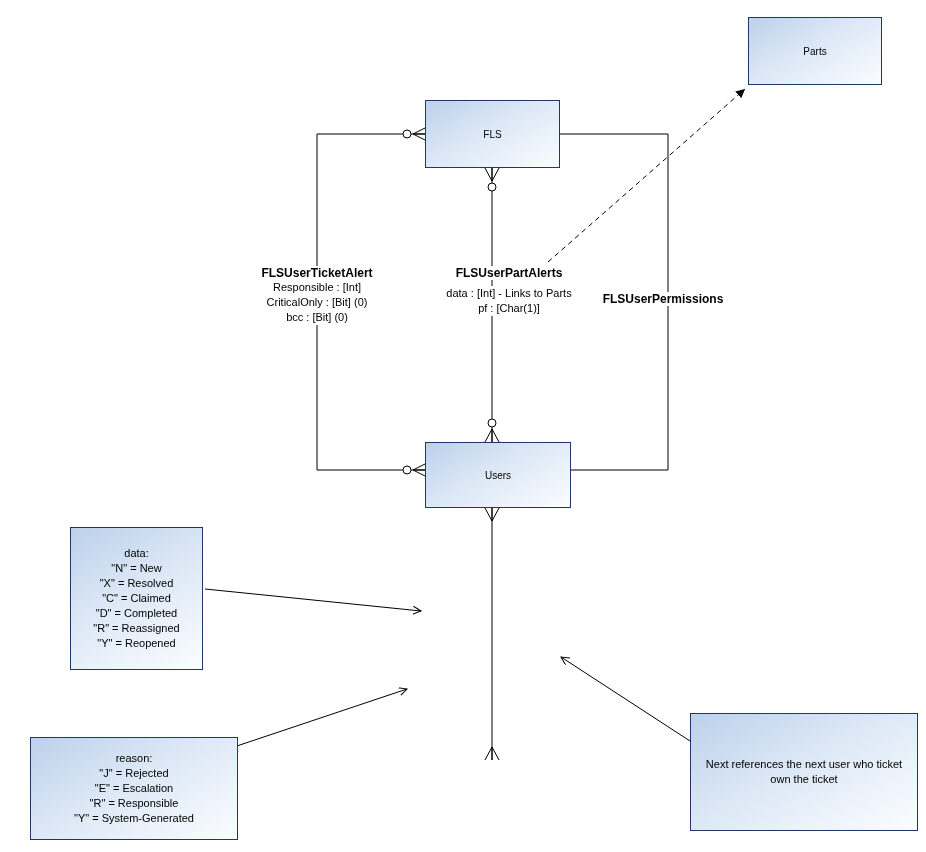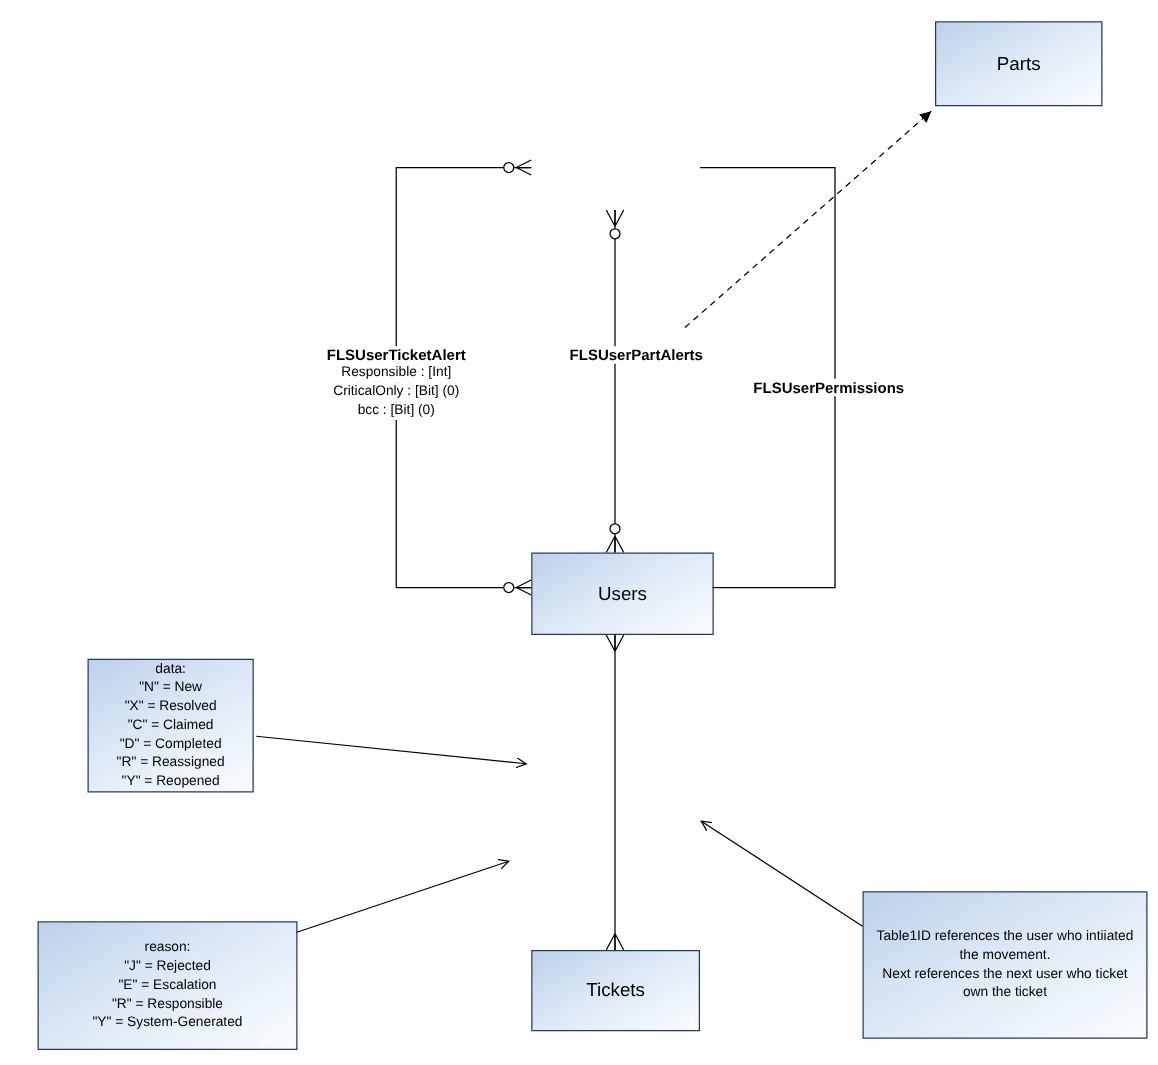--- a/index.html
+++ b/index.html
@@ -19,21 +19,21 @@
   svg.wires .zero-circle { fill:#fff; stroke:var(--line-color,#000); stroke-width:1; }
 
   .entity {
     position:absolute; z-index:2;
     border:1px solid var(--box-border,#1f3864);
     background:linear-gradient(150deg,
       var(--box-fill-start,#bdd1eb) 0%,
       var(--box-fill-mid,#dce8f6) 45%,
       var(--box-fill-end,#fbfdff) 100%);
     display:flex; align-items:center; justify-content:center;
-    font-size:15px;
+    font-size:10px;
   }
 
   .note {
     position:absolute; z-index:2;
     border:1px solid var(--box-border,#1f3864);
     background:linear-gradient(150deg,
       var(--box-fill-start,#bdd1eb) 0%,
       var(--box-fill-mid,#dce8f6) 45%,
       var(--box-fill-end,#fbfdff) 100%);
     display:flex; flex-direction:column; align-items:center; justify-content:center;
@@ -42,30 +42,30 @@
   }
 
   .rel-label {
     position:absolute; z-index:3;
     text-align:center; font-size:11px; line-height:15px;
   }
   .rel-label .rl-line {
     width:fit-content; margin:0 auto;
     background:#fff; padding:0 2px; white-space:nowrap;
   }
-  .rel-label .rl-title { font-weight:bold; font-size:12px; line-height:14px;margin-top:11px; }
+  .rel-label .rl-title { font-weight:bold; font-size:12px; line-height:14px; }
   .rel-label .rl-attrs-gap { margin-top:6px; }
 
   
   #box-parts   { left:748px; top:17px;  width:134px; height:68px; }
   #box-fls     { left:425px; top:100px; width:135px; height:68px; }
   #box-users   { left:425px; top:442px; width:146px; height:66px; }
   #box-tickets { left:425px; top:760px; width:135px; height:65px; }
 
-  #note-data   { left:70px;  top:527px; width:133px; height:107px; }
+  #note-data   { left:70px;  top:527px; width:133px; height:143px; }
   #note-reason { left:30px;  top:737px; width:208px; height:103px; }
   #note-table  { left:690px; top:713px; width:228px; height:118px; }
 
   #lbl-ticket-alert { left:227px; top:266px; width:180px; }
   #lbl-part-alerts  { left:419px; top:266px; width:180px; }
   #lbl-permissions  { left:593px; top:292px; width:140px; }
   #lbl-movement     { left:397px; top:606px; width:190px; }
 </style>
 </head>
 <body>
@@ -119,36 +119,40 @@
       <path class="wire" d="M204,757 L407,689" marker-end="url(#arrowOpen)"></path>
     </g>
     <g>
       <path class="wire" d="M690,741 L561,657" marker-end="url(#arrowOpen)"></path>
     </g>
   </svg>
 
   <div class="entity" id="box-parts">
     <span>Parts</span>
   </div>
+  <div class="entity" id="box-fls">
+    <span>FLS</span>
+  </div>
   <div class="entity" id="box-users">
     <span>Users</span>
-  </div>
-  <div class="entity" id="box-tickets">
-    <span>Tickets</span>
   </div>
 
   <div class="rel-label" id="lbl-ticket-alert">
     <div class="rl-line rl-title">FLSUserTicketAlert</div>
     <div class="rl-line">Responsible : [Int]</div>
     <div class="rl-line">CriticalOnly : [Bit] (0)</div>
     <div class="rl-line">bcc : [Bit] (0)</div>
   </div>
 
   <div class="rel-label" id="lbl-part-alerts">
     <div class="rl-line rl-title">FLSUserPartAlerts</div>
+    <div class="rl-attrs-gap">
+      <div class="rl-line">data : [Int] - Links to Parts</div>
+      <div class="rl-line">pf : [Char(1)]</div>
+    </div>
   </div>
 
   <div class="rel-label" id="lbl-permissions">
     <div class="rl-line rl-title">FLSUserPermissions</div>
   </div>
 
 
   <div class="note" id="note-data">
     <div>data:</div>
     <div>"N" = New</div>
@@ -161,17 +165,16 @@
 
   <div class="note" id="note-reason">
     <div>reason:</div>
     <div>"J" = Rejected</div>
     <div>"E" = Escalation</div>
     <div>"R" = Responsible</div>
     <div>"Y" = System-Generated</div>
   </div>
 
   <div class="note" id="note-table">
-    <div>Table1ID references the user who intiiated the movement.</div>
     <div>Next references the next user who ticket own the ticket</div>
   </div>
 
 </div>
 
 </body></html>

